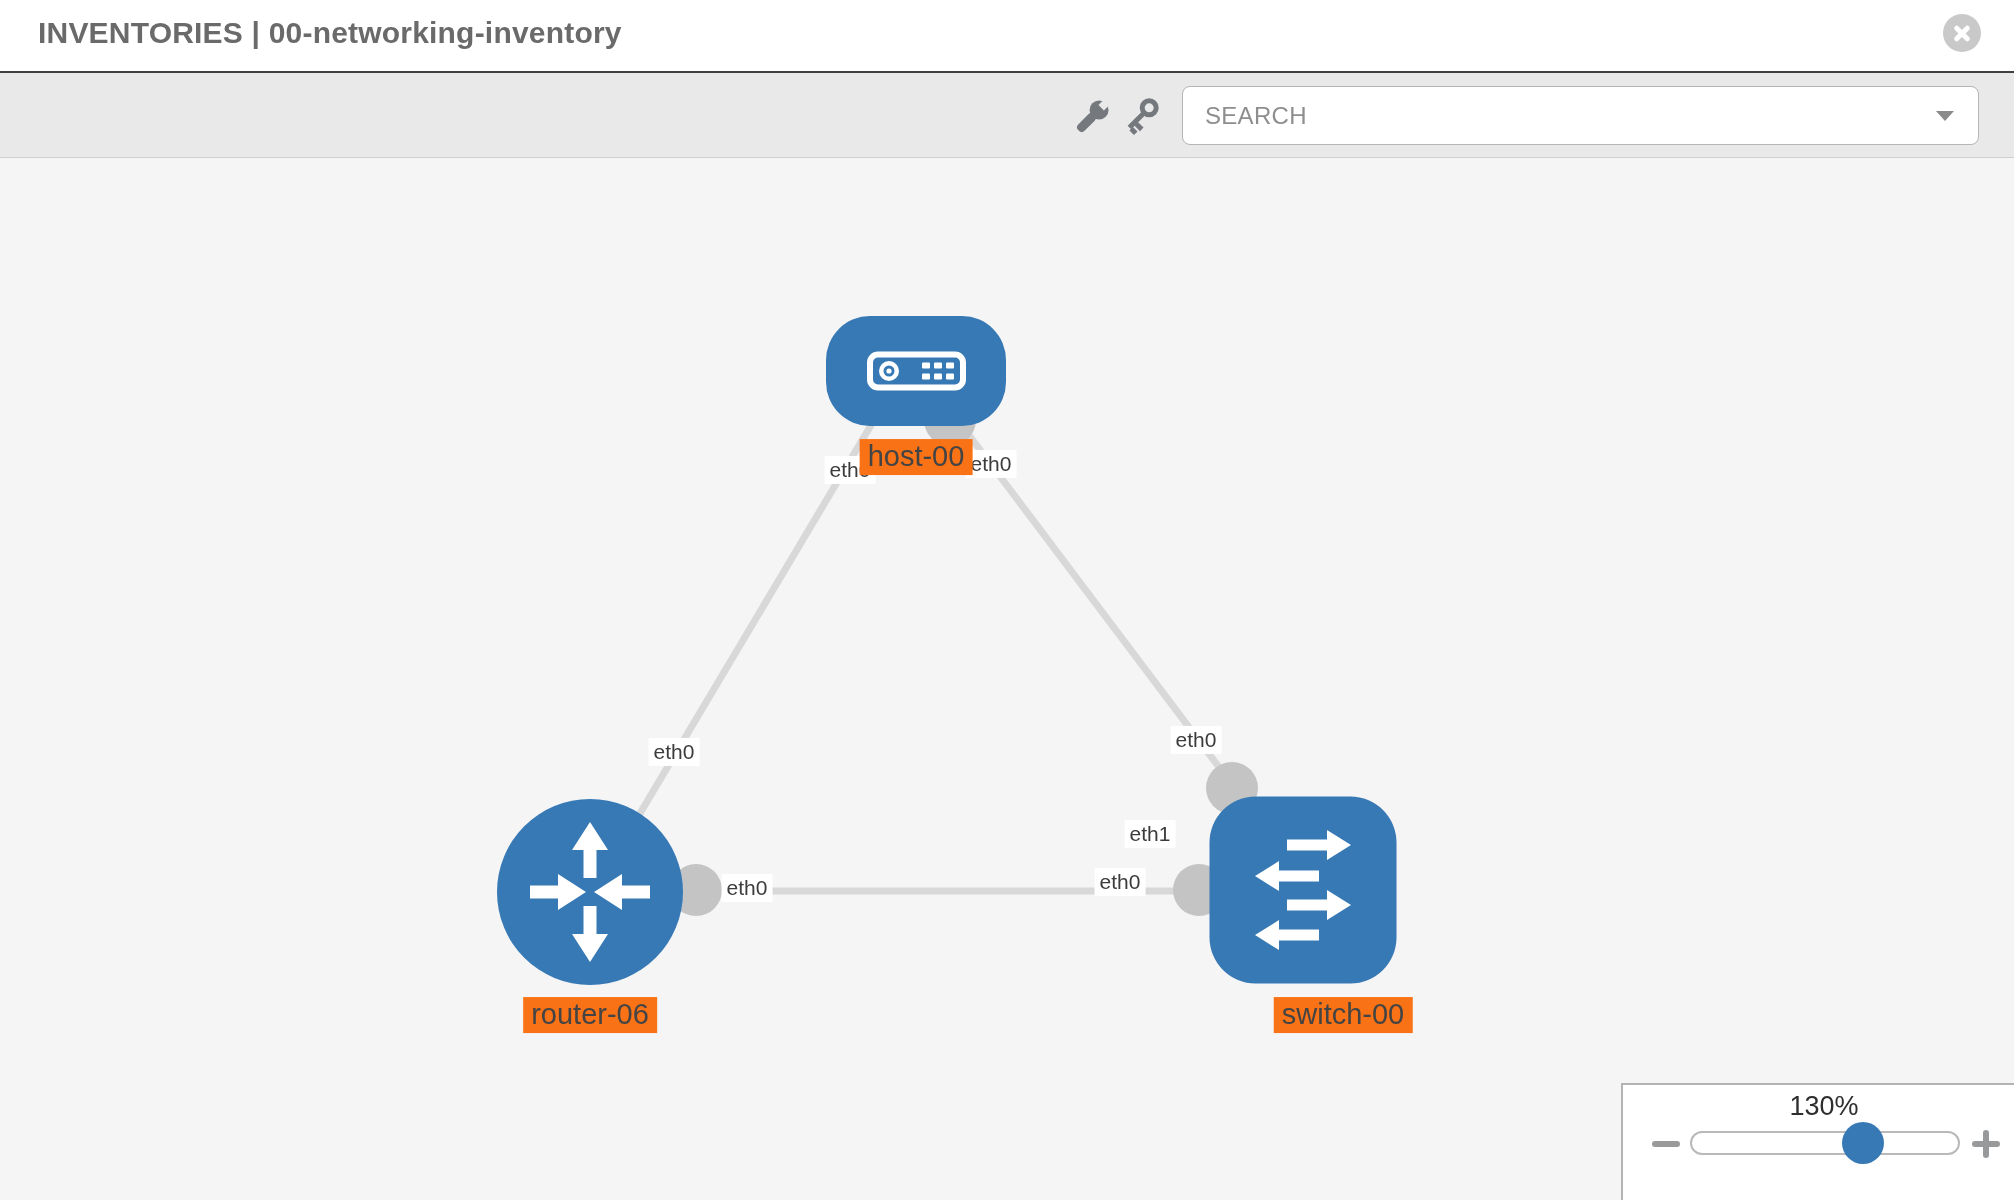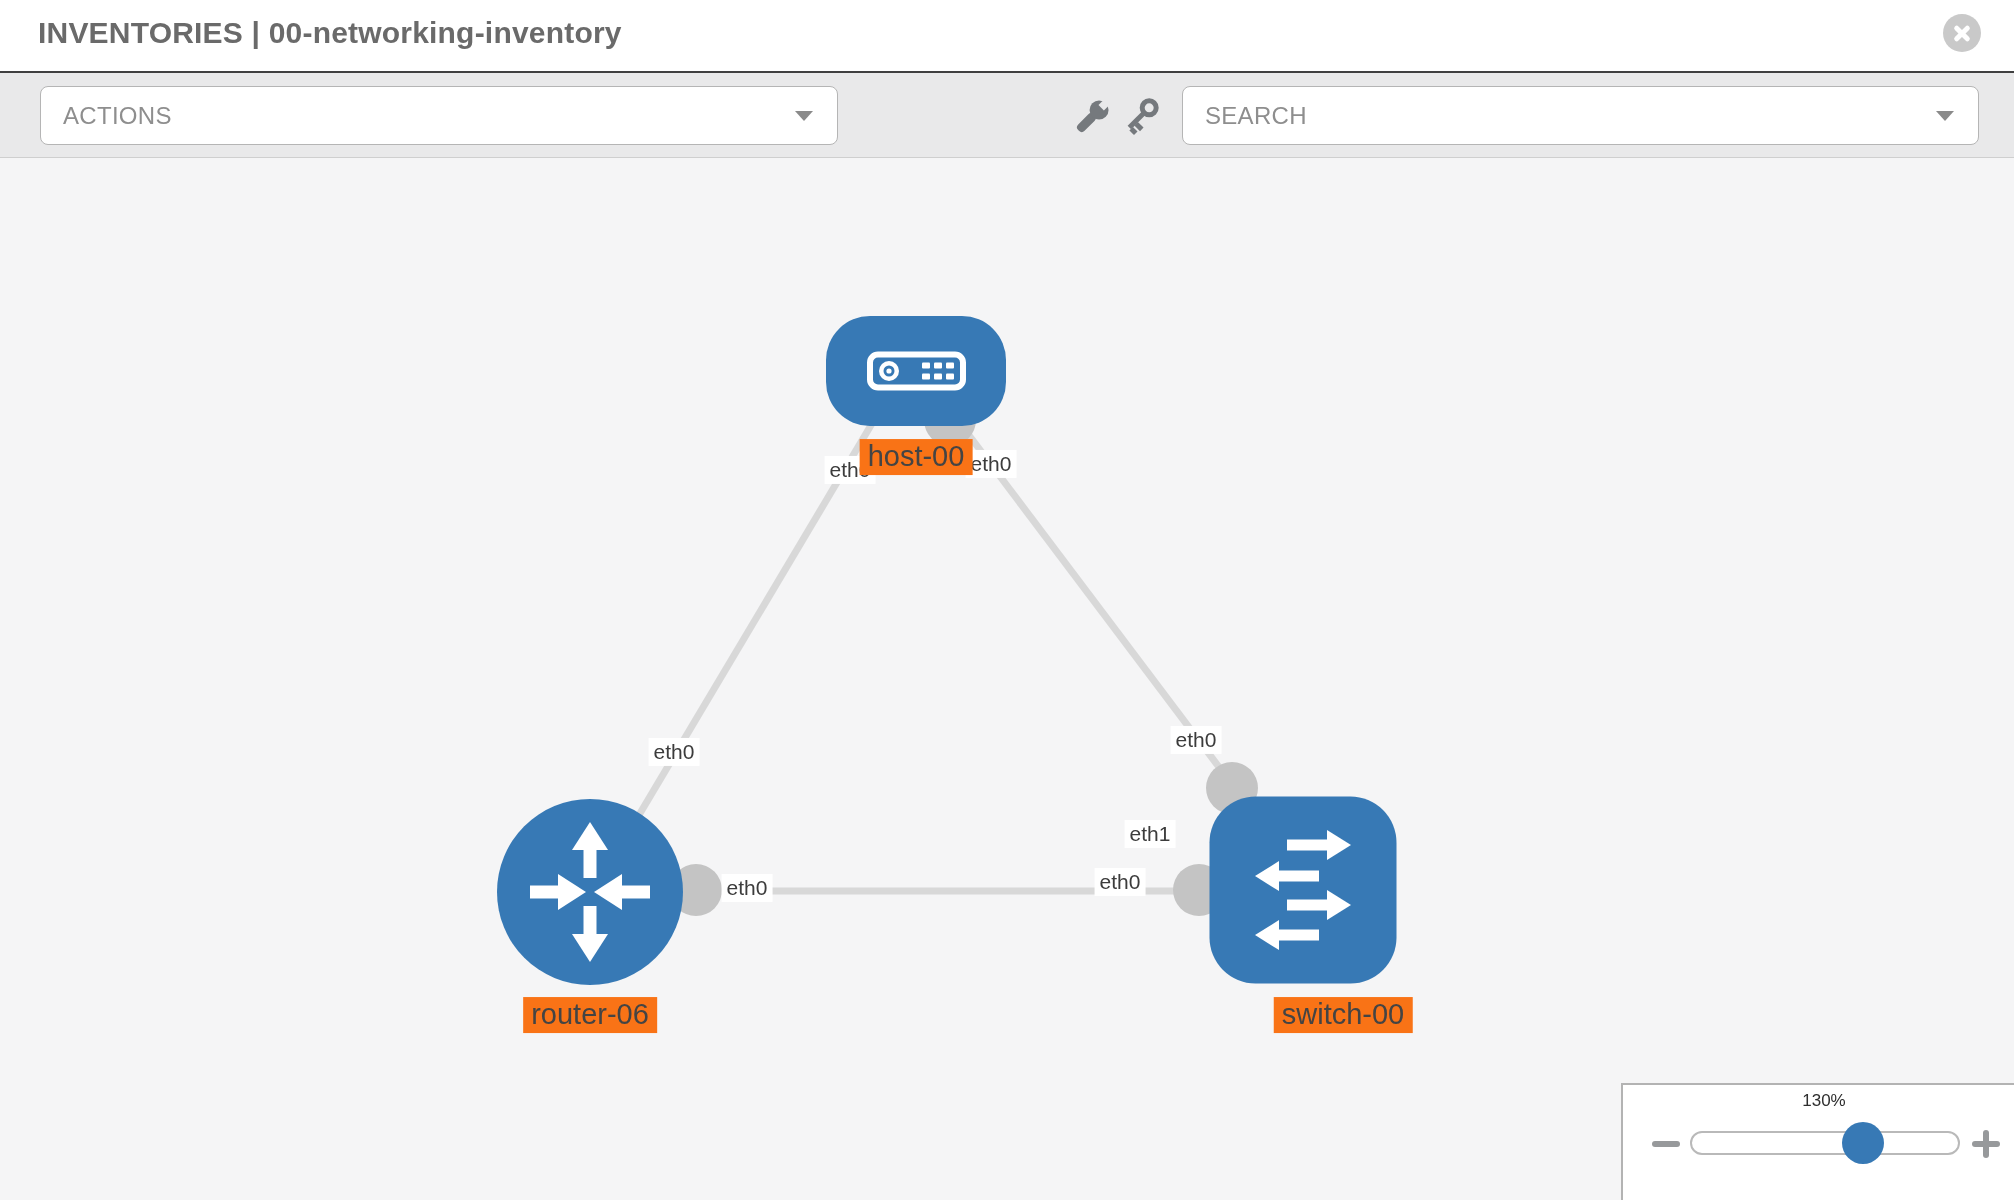--- a/index.html
+++ b/index.html
@@ -60,21 +60,21 @@
     position:absolute;transform:translate(-50%,-50%);background:#f97316;color:#444;
     font-size:29px;line-height:1.1;padding:2px 8px;white-space:nowrap;
   }
   
   .zoom-panel{
     position:absolute;left:1621px;top:1083px;width:393px;height:117px;background:#fff;
     border-top:2px solid #b3b3b3;border-left:2px solid #b3b3b3;box-sizing:border-box;z-index:20;
   }
   .zoom-value{
     position:absolute;left:67px;top:6px;width:268px;text-align:center;
-    font-size:17px;color:#2e2e2e;
+    font-size:27px;color:#2e2e2e;
   }
   .zoom-minus{position:absolute;left:27px;top:43px;width:32px;height:32px;cursor:pointer;}
   .zoom-minus::before{
     content:"";position:absolute;left:2px;top:13px;width:28px;height:6px;border-radius:3px;background:#97999b;
   }
   .zoom-plus{position:absolute;left:347px;top:43px;width:32px;height:32px;cursor:pointer;}
   .zoom-plus::before{
     content:"";position:absolute;left:2px;top:13px;width:28px;height:6px;border-radius:3px;background:#97999b;
   }
   .zoom-plus::after{
@@ -157,24 +157,20 @@
     </div>
 
   <div class="header">
     <div class="page-title">INVENTORIES | 00-networking-inventory</div>
     <div class="close-btn">
       <span class="close-x"></span>
     </div>
   </div>
 
   <div class="toolbar">
-    <div class="dropdown dd-actions">
-      <span class="dd-label">ACTIONS</span>
-      <span class="caret"></span>
-    </div>
 
     <svg class="tool-icon ti-wrench" viewBox="0 0 44 44">
       <g transform="rotate(45 22 22)" fill="#75797d">
         <rect x="17.5" y="19" width="9" height="22" rx="4"></rect>
         <circle cx="22" cy="12" r="9.5"></circle>
         <rect x="18.2" y="-1" width="7.6" height="10" fill="#e9e9ea"></rect>
       </g>
     </svg>
     <svg class="tool-icon ti-key" viewBox="0 0 44 44">
       <g transform="rotate(45 22 22)">

